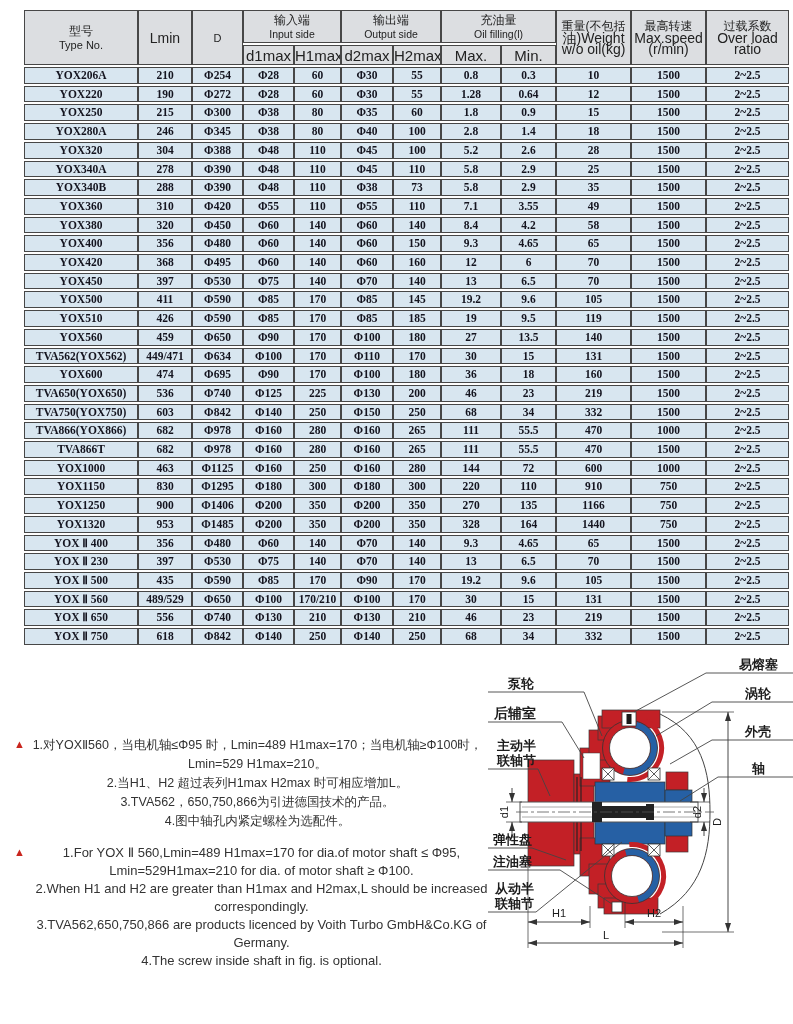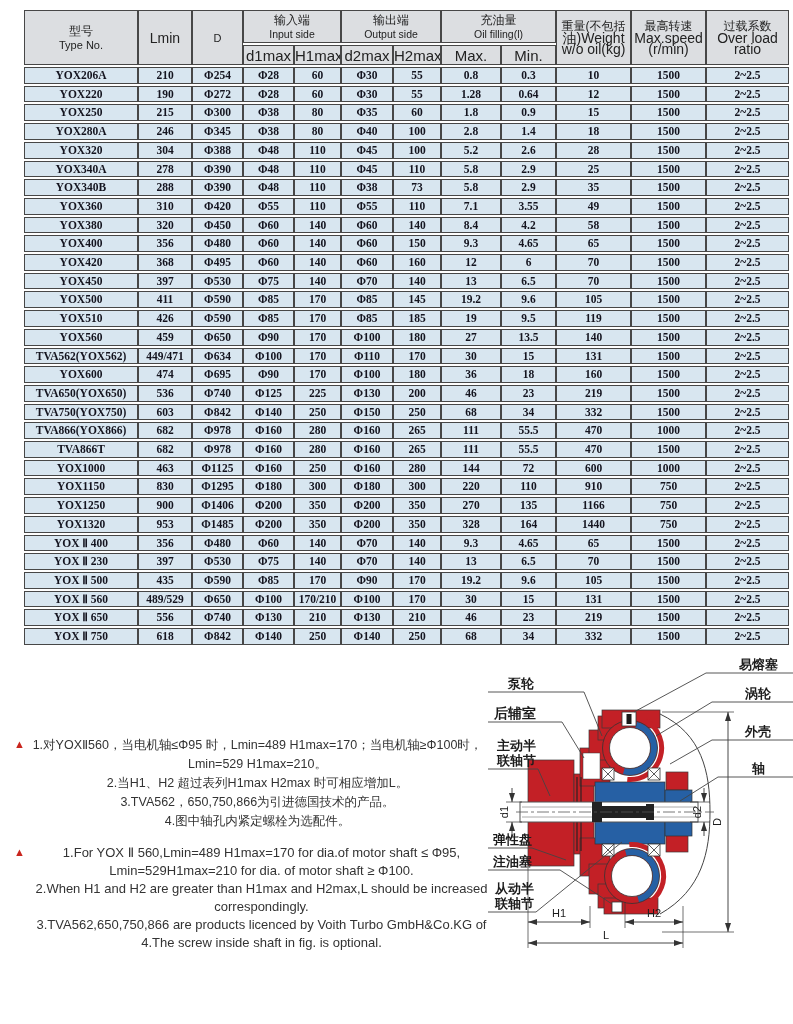--- a/index.html
+++ b/index.html
@@ -556,20 +556,21 @@
 </div>
 
 <div class="note" id="note-en">
   <span class="tri">▲</span>
   <div class="lines">
     <div class="line">1.For YOX Ⅱ 560,Lmin=489 H1max=170 for dia.of motor shaft ≤ Φ95,</div>
     <div class="line">Lmin=529H1max=210 for dia. of motor shaft ≥ Φ100.</div>
     <div class="line">2.When H1 and H2 are greater than H1max and H2max,L should be increased</div>
     <div class="line">correspondingly.</div>
     <div class="line">3.TVA562,650,750,866 are products licenced by Voith Turbo GmbH&amp;Co.KG of</div>
+    <div class="line">Germany.</div>
     <div class="line">4.The screw inside shaft in fig. is optional.</div>
   </div>
 </div>
 
 <svg id="diagram" width="331" height="372" viewBox="0 0 331 372">
   <defs>
     <marker id="ae" markerWidth="9" markerHeight="6" refX="9" refY="3" orient="auto" markerUnits="userSpaceOnUse">
       <path d="M0,0L9,3L0,6Z" fill="#333"></path>
     </marker>
     <marker id="as" markerWidth="9" markerHeight="6" refX="0" refY="3" orient="auto" markerUnits="userSpaceOnUse">

